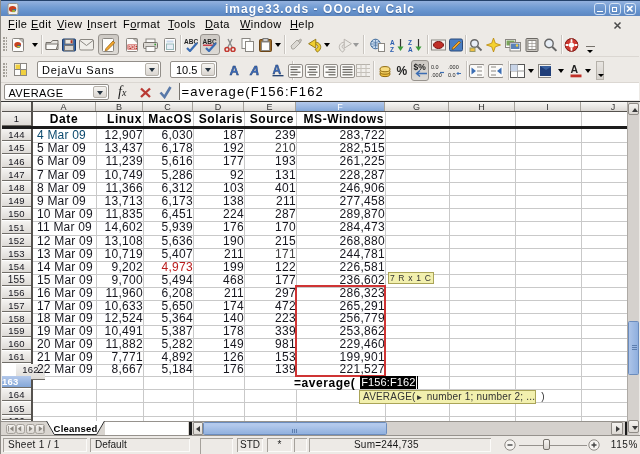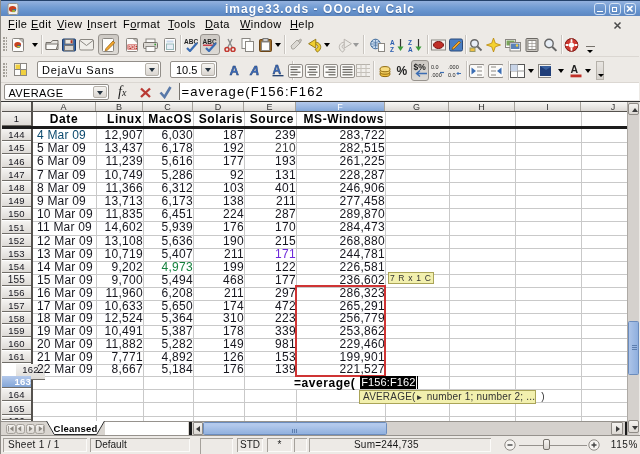--- a/index.html
+++ b/index.html
@@ -384,21 +384,21 @@
     <div class="ab" style="left:2px;top:248px;width:29px;height:12px;background:linear-gradient(#f4f3f1,#dedbd7);color:#16161e;font-size:9.5px;letter-spacing:0.2px;line-height:12px;text-align:center;border-bottom:1px solid #706d68;overflow:hidden">153</div>
     <div class="ab" style="left:2px;top:261px;width:29px;height:12px;background:linear-gradient(#f4f3f1,#dedbd7);color:#16161e;font-size:9.5px;letter-spacing:0.2px;line-height:12px;text-align:center;border-bottom:1px solid #706d68;overflow:hidden">154</div>
     <div class="ab" style="left:2px;top:274px;width:29px;height:12px;background:linear-gradient(#f4f3f1,#dedbd7);color:#16161e;font-size:10px;letter-spacing:0.2px;line-height:12px;text-align:center;border-bottom:1px solid #706d68;overflow:hidden">155</div>
     <div class="ab" style="left:2px;top:287px;width:29px;height:12px;background:linear-gradient(#f4f3f1,#dedbd7);color:#16161e;font-size:9.5px;letter-spacing:0.2px;line-height:12px;text-align:center;border-bottom:1px solid #706d68;overflow:hidden">156</div>
     <div class="ab" style="left:2px;top:300px;width:29px;height:12px;background:linear-gradient(#f4f3f1,#dedbd7);color:#16161e;font-size:9.5px;letter-spacing:0.2px;line-height:12px;text-align:center;border-bottom:1px solid #706d68;overflow:hidden">157</div>
     <div class="ab" style="left:2px;top:313px;width:29px;height:11px;background:linear-gradient(#f4f3f1,#dedbd7);color:#16161e;font-size:9.5px;letter-spacing:0.2px;line-height:11px;text-align:center;border-bottom:1px solid #706d68;overflow:hidden">158</div>
     <div class="ab" style="left:2px;top:325px;width:29px;height:12px;background:linear-gradient(#f4f3f1,#dedbd7);color:#16161e;font-size:9.5px;letter-spacing:0.2px;line-height:12px;text-align:center;border-bottom:1px solid #706d68;overflow:hidden">159</div>
     <div class="ab" style="left:2px;top:338px;width:29px;height:12px;background:linear-gradient(#f4f3f1,#dedbd7);color:#16161e;font-size:9.5px;letter-spacing:0.2px;line-height:12px;text-align:center;border-bottom:1px solid #706d68;overflow:hidden">160</div>
     <div class="ab" style="left:2px;top:351px;width:29px;height:12px;background:linear-gradient(#f4f3f1,#dedbd7);color:#16161e;font-size:9.5px;letter-spacing:0.2px;line-height:12px;text-align:center;border-bottom:1px solid #706d68;overflow:hidden">161</div>
     <div class="ab" style="left:16px;top:364px;width:29px;height:16px;background:linear-gradient(#f4f3f1,#dedbd7);color:#16161e;font-size:9.5px;letter-spacing:0.2px;line-height:11px;text-align:center;border-bottom:1px solid #706d68;overflow:hidden">162</div>
-    <div class="ab" style="left:2px;top:376px;width:29px;height:12px;background:linear-gradient(#b4c9eb,#84a7d8);color:#fff;font-weight:bold;font-size:9.5px;letter-spacing:0.2px;line-height:12px;text-align:right;border-bottom:1px solid #706d68;overflow:hidden">163</div>
+    <div class="ab" style="left:2px;top:376px;width:29px;height:12px;background:linear-gradient(#b4c9eb,#84a7d8);color:#fff;font-weight:bold;font-size:9.5px;letter-spacing:0.2px;line-height:12px;text-align:left;border-bottom:1px solid #706d68;overflow:hidden">163</div>
     <div class="ab" style="left:2px;top:389px;width:29px;height:12px;background:linear-gradient(#f4f3f1,#dedbd7);color:#16161e;font-size:9.5px;letter-spacing:0.2px;line-height:12px;text-align:center;border-bottom:1px solid #706d68;overflow:hidden">164</div>
     <div class="ab" style="left:2px;top:402px;width:29px;height:13px;background:linear-gradient(#f4f3f1,#dedbd7);color:#16161e;font-size:9.5px;letter-spacing:0.2px;line-height:13px;text-align:center;border-bottom:1px solid #706d68;overflow:hidden">165</div>
     <div class="ab" style="left:2px;top:416px;width:29px;height:4px;background:linear-gradient(#f4f3f1,#dedbd7);color:#16161e;font-size:9.5px;letter-spacing:0.2px;line-height:9px;text-align:center;border-bottom:1px solid #706d68;overflow:hidden">166</div>
     <div class="ab" style="left:37px;top:129px;height:13px;font-size:12px;letter-spacing:0.2px;line-height:12px;color:#0c4a6e;white-space:nowrap">4 Mar 09</div>
     <div class="cell" style="left:96px;top:129px;width:47px;height:13px;line-height:12px;letter-spacing:0.3px;color:#16161e">12,907</div>
     <div class="cell" style="left:143px;top:129px;width:50px;height:13px;line-height:12px;letter-spacing:0.3px;color:#16161e">6,030</div>
     <div class="cell" style="left:193px;top:129px;width:51px;height:13px;line-height:12px;letter-spacing:0.3px;color:#16161e">187</div>
     <div class="cell" style="left:244px;top:129px;width:52px;height:13px;line-height:12px;letter-spacing:0.3px;color:#16161e">239</div>
     <div class="cell" style="left:296px;top:129px;width:89px;height:13px;line-height:12px;letter-spacing:0.3px;color:#16161e">283,722</div>
     <div class="ab" style="left:37px;top:142px;height:13px;font-size:12px;letter-spacing:0.2px;line-height:12px;color:#16161e;white-space:nowrap">5 Mar 09</div>
@@ -446,25 +446,25 @@
     <div class="ab" style="left:37px;top:235px;height:13px;font-size:12px;letter-spacing:0.2px;line-height:12px;color:#16161e;white-space:nowrap">12 Mar 09</div>
     <div class="cell" style="left:96px;top:235px;width:47px;height:13px;line-height:12px;letter-spacing:0.3px;color:#16161e">13,108</div>
     <div class="cell" style="left:143px;top:235px;width:50px;height:13px;line-height:12px;letter-spacing:0.3px;color:#16161e">5,636</div>
     <div class="cell" style="left:193px;top:235px;width:51px;height:13px;line-height:12px;letter-spacing:0.3px;color:#16161e">190</div>
     <div class="cell" style="left:244px;top:235px;width:52px;height:13px;line-height:12px;letter-spacing:0.3px;color:#16161e">215</div>
     <div class="cell" style="left:296px;top:235px;width:89px;height:13px;line-height:12px;letter-spacing:0.3px;color:#16161e">268,880</div>
     <div class="ab" style="left:37px;top:248px;height:13px;font-size:12px;letter-spacing:0.2px;line-height:12px;color:#16161e;white-space:nowrap">13 Mar 09</div>
     <div class="cell" style="left:96px;top:248px;width:47px;height:13px;line-height:12px;letter-spacing:0.3px;color:#16161e">10,719</div>
     <div class="cell" style="left:143px;top:248px;width:50px;height:13px;line-height:12px;letter-spacing:0.3px;color:#16161e">5,407</div>
     <div class="cell" style="left:193px;top:248px;width:51px;height:13px;line-height:12px;letter-spacing:0.3px;color:#16161e">211</div>
-    <div class="cell" style="left:244px;top:248px;width:52px;height:13px;line-height:12px;letter-spacing:0.3px;color:#6d28d9">171</div>
+    <div class="cell" style="left:244px;top:248px;width:52px;height:13px;line-height:12px;letter-spacing:0.3px;color:#404040">171</div>
     <div class="cell" style="left:296px;top:248px;width:89px;height:13px;line-height:12px;letter-spacing:0.3px;color:#16161e">244,781</div>
     <div class="ab" style="left:37px;top:261px;height:13px;font-size:12px;letter-spacing:0.2px;line-height:12px;color:#16161e;white-space:nowrap">14 Mar 09</div>
     <div class="cell" style="left:96px;top:261px;width:47px;height:13px;line-height:12px;letter-spacing:0.3px;color:#16161e">9,202</div>
-    <div class="cell" style="left:143px;top:261px;width:50px;height:13px;line-height:12px;letter-spacing:0.3px;color:#15803d">4,973</div>
+    <div class="cell" style="left:143px;top:261px;width:50px;height:13px;line-height:12px;letter-spacing:0.3px;color:#b91c1c">4,973</div>
     <div class="cell" style="left:193px;top:261px;width:51px;height:13px;line-height:12px;letter-spacing:0.3px;color:#16161e">199</div>
     <div class="cell" style="left:244px;top:261px;width:52px;height:13px;line-height:12px;letter-spacing:0.3px;color:#16161e">122</div>
     <div class="cell" style="left:296px;top:261px;width:89px;height:13px;line-height:12px;letter-spacing:0.3px;color:#16161e">226,581</div>
     <div class="ab" style="left:37px;top:274px;height:13px;font-size:12px;letter-spacing:0.2px;line-height:12px;color:#16161e;white-space:nowrap">15 Mar 09</div>
     <div class="cell" style="left:96px;top:274px;width:47px;height:13px;line-height:12px;letter-spacing:0.3px;color:#16161e">9,700</div>
     <div class="cell" style="left:143px;top:274px;width:50px;height:13px;line-height:12px;letter-spacing:0.3px;color:#16161e">5,494</div>
     <div class="cell" style="left:193px;top:274px;width:51px;height:13px;line-height:12px;letter-spacing:0.3px;color:#16161e">468</div>
     <div class="cell" style="left:244px;top:274px;width:52px;height:13px;line-height:12px;letter-spacing:0.3px;color:#16161e">177</div>
     <div class="cell" style="left:296px;top:274px;width:89px;height:13px;line-height:12px;letter-spacing:0.3px;color:#16161e">236,602</div>
     <div class="ab" style="left:37px;top:287px;height:13px;font-size:12px;letter-spacing:0.2px;line-height:12px;color:#16161e;white-space:nowrap">16 Mar 09</div>
@@ -475,21 +475,21 @@
     <div class="cell" style="left:296px;top:287px;width:89px;height:13px;line-height:12px;letter-spacing:0.3px;color:#16161e">286,323</div>
     <div class="ab" style="left:37px;top:300px;height:13px;font-size:12px;letter-spacing:0.2px;line-height:12px;color:#16161e;white-space:nowrap">17 Mar 09</div>
     <div class="cell" style="left:96px;top:300px;width:47px;height:13px;line-height:12px;letter-spacing:0.3px;color:#16161e">10,633</div>
     <div class="cell" style="left:143px;top:300px;width:50px;height:13px;line-height:12px;letter-spacing:0.3px;color:#16161e">5,650</div>
     <div class="cell" style="left:193px;top:300px;width:51px;height:13px;line-height:12px;letter-spacing:0.3px;color:#16161e">174</div>
     <div class="cell" style="left:244px;top:300px;width:52px;height:13px;line-height:12px;letter-spacing:0.3px;color:#16161e">472</div>
     <div class="cell" style="left:296px;top:300px;width:89px;height:13px;line-height:12px;letter-spacing:0.3px;color:#16161e">265,291</div>
     <div class="ab" style="left:37px;top:313px;height:12px;font-size:12px;letter-spacing:0.2px;line-height:11px;color:#16161e;white-space:nowrap">18 Mar 09</div>
     <div class="cell" style="left:96px;top:313px;width:47px;height:12px;line-height:11px;letter-spacing:0.3px;color:#16161e">12,524</div>
     <div class="cell" style="left:143px;top:313px;width:50px;height:12px;line-height:11px;letter-spacing:0.3px;color:#16161e">5,364</div>
-    <div class="cell" style="left:193px;top:313px;width:51px;height:12px;line-height:11px;letter-spacing:0.3px;color:#16161e">310</div>
+    <div class="cell" style="left:193px;top:313px;width:51px;height:12px;line-height:11px;letter-spacing:0.3px;color:#16161e">140</div>
     <div class="cell" style="left:244px;top:313px;width:52px;height:12px;line-height:11px;letter-spacing:0.3px;color:#16161e">223</div>
     <div class="cell" style="left:296px;top:313px;width:89px;height:12px;line-height:11px;letter-spacing:0.3px;color:#16161e">256,779</div>
     <div class="ab" style="left:37px;top:325px;height:13px;font-size:12px;letter-spacing:0.2px;line-height:12px;color:#16161e;white-space:nowrap">19 Mar 09</div>
     <div class="cell" style="left:96px;top:325px;width:47px;height:13px;line-height:12px;letter-spacing:0.3px;color:#16161e">10,491</div>
     <div class="cell" style="left:143px;top:325px;width:50px;height:13px;line-height:12px;letter-spacing:0.3px;color:#16161e">5,387</div>
     <div class="cell" style="left:193px;top:325px;width:51px;height:13px;line-height:12px;letter-spacing:0.3px;color:#16161e">178</div>
     <div class="cell" style="left:244px;top:325px;width:52px;height:13px;line-height:12px;letter-spacing:0.3px;color:#16161e">339</div>
     <div class="cell" style="left:296px;top:325px;width:89px;height:13px;line-height:12px;letter-spacing:0.3px;color:#16161e">253,862</div>
     <div class="ab" style="left:37px;top:338px;height:13px;font-size:12px;letter-spacing:0.2px;line-height:12px;color:#16161e;white-space:nowrap">20 Mar 09</div>
     <div class="cell" style="left:96px;top:338px;width:47px;height:13px;line-height:12px;letter-spacing:0.3px;color:#16161e">11,882</div>

